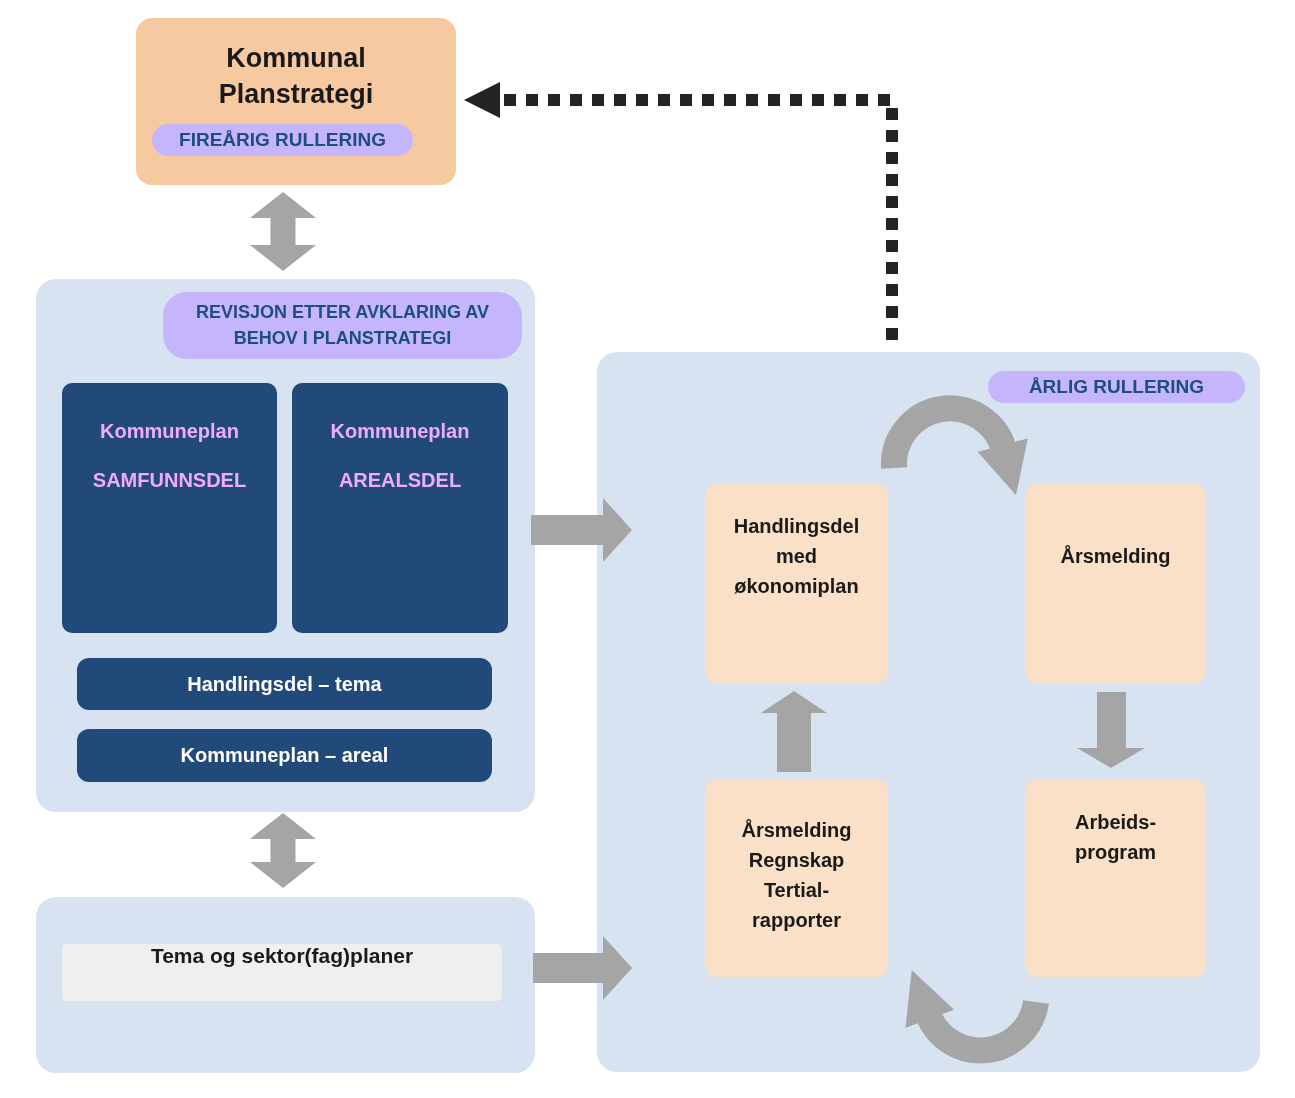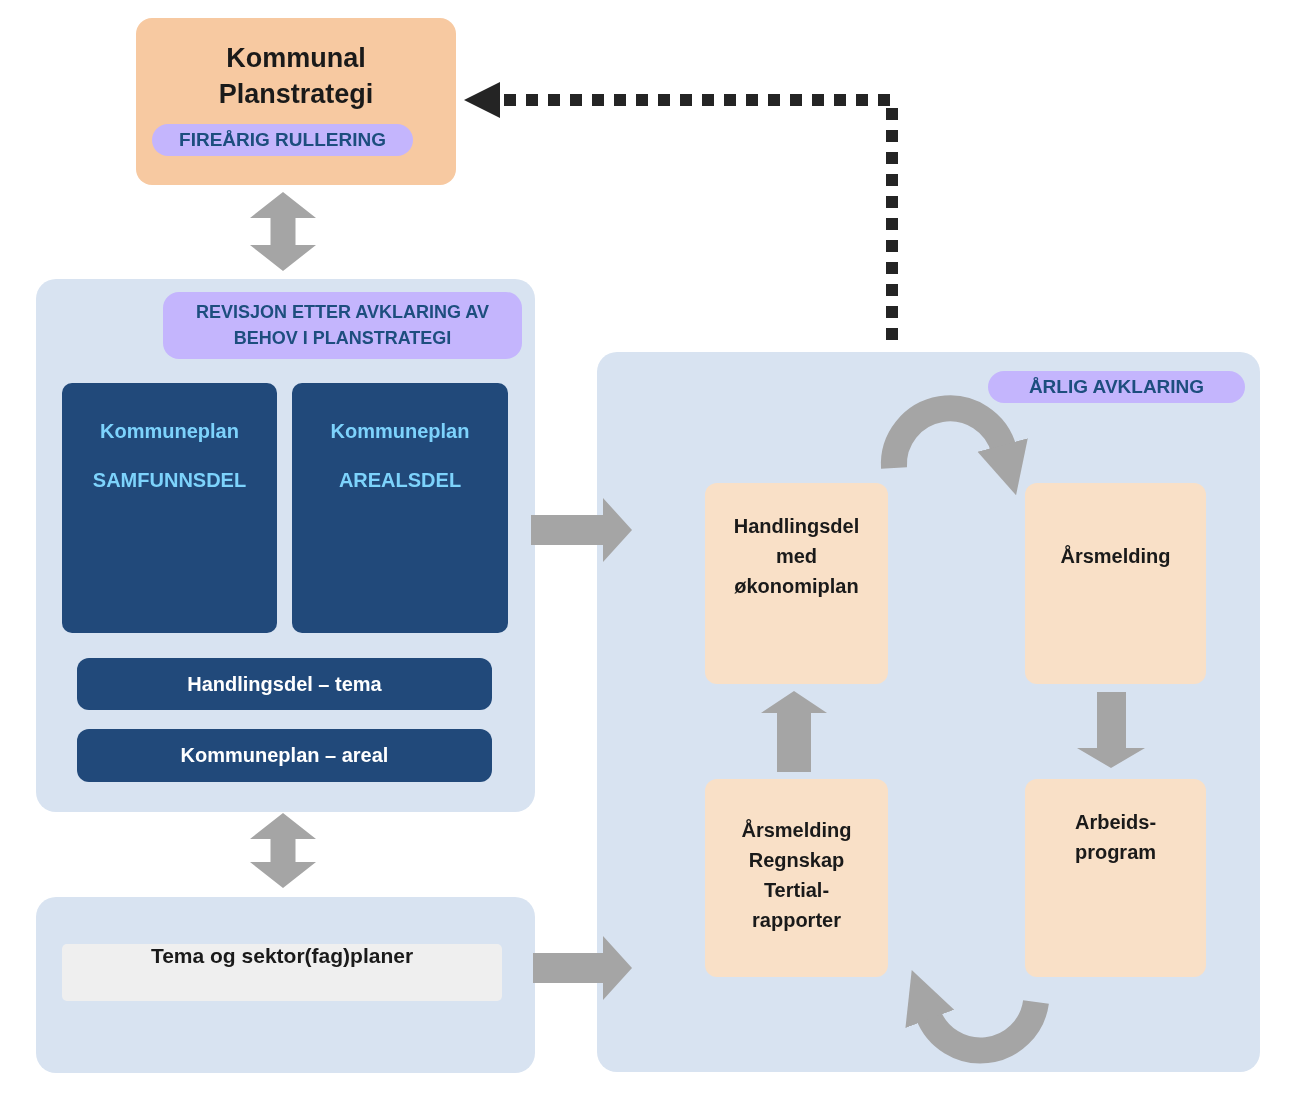--- a/index.html
+++ b/index.html
@@ -33,21 +33,21 @@
     line-height:1.5;
     white-space:pre-line;
     box-sizing:border-box;
     padding-top:28px;
   }
   .navy-box{
     position:absolute;
     background:#21497a;
     border-radius:10px;
     text-align:center;
-    color:#7dd3fc;
+    color:#f0abfc;
     font-size:20px;
     line-height:2.45;
     white-space:pre-line;
     box-sizing:border-box;
     padding-top:24px;
   }
   .navy-bar{
     position:absolute;
     background:#21497a;
     border-radius:12px;
@@ -95,21 +95,21 @@
 
   <div class="peach-box" style="left:136px;top:18px;width:320px;height:167px;">
     <div class="title" style="top:22px;position:relative;">Kommunal
 Planstrategi</div>
   </div>
   <div class="white-pill" style="left:152px;top:124px;width:261px;height:32px;font-size:19px;">
     <span>FIREÅRIG RULLERING</span>
   </div>
 
   <div class="panel" style="left:36px;top:279px;width:499px;height:533px;"></div>
-  <div class="white-pill" style="left:163px;top:292px;width:359px;height:67px;font-size:18px;line-height:1.4;border-radius:16px;">
+  <div class="white-pill" style="left:163px;top:292px;width:359px;height:67px;font-size:18px;line-height:1.4;border-radius:24px;">
     <span>REVISJON ETTER AVKLARING AV
 BEHOV I PLANSTRATEGI</span>
   </div>
   <div class="navy-box" style="left:62px;top:383px;width:215px;height:250px;">Kommuneplan
 SAMFUNNSDEL</div>
   <div class="navy-box" style="left:292px;top:383px;width:216px;height:250px;">Kommuneplan
 AREALSDEL</div>
   <div class="navy-bar" style="left:77px;top:658px;width:415px;height:52px;">
     <span>Handlingsdel – tema</span>
   </div>
@@ -117,21 +117,21 @@
     <span>Kommuneplan – areal</span>
   </div>
 
   <div class="panel" style="left:36px;top:897px;width:499px;height:176px;"></div>
   <div class="grey-pill" style="left:62px;top:944px;width:440px;height:57px;">
     <span>Tema og sektor(fag)planer</span>
   </div>
 
   <div class="panel" style="left:597px;top:352px;width:663px;height:720px;"></div>
   <div class="white-pill" style="left:988px;top:371px;width:257px;height:32px;font-size:19px;">
-    <span>ÅRLIG AVKLARING</span>
+    <span>ÅRLIG RULLERING</span>
   </div>
   <div class="peach-light" style="left:705px;top:483px;width:183px;height:201px;">Handlingsdel
 med
 økonomiplan</div>
   <div class="peach-light" style="left:1025px;top:483px;width:181px;height:201px;">
     <span>Årsmelding</span>
   </div>
   <div class="peach-light" style="left:705px;top:779px;width:183px;height:198px;padding-top:36px;">Årsmelding
 Regnskap
 Tertial-

